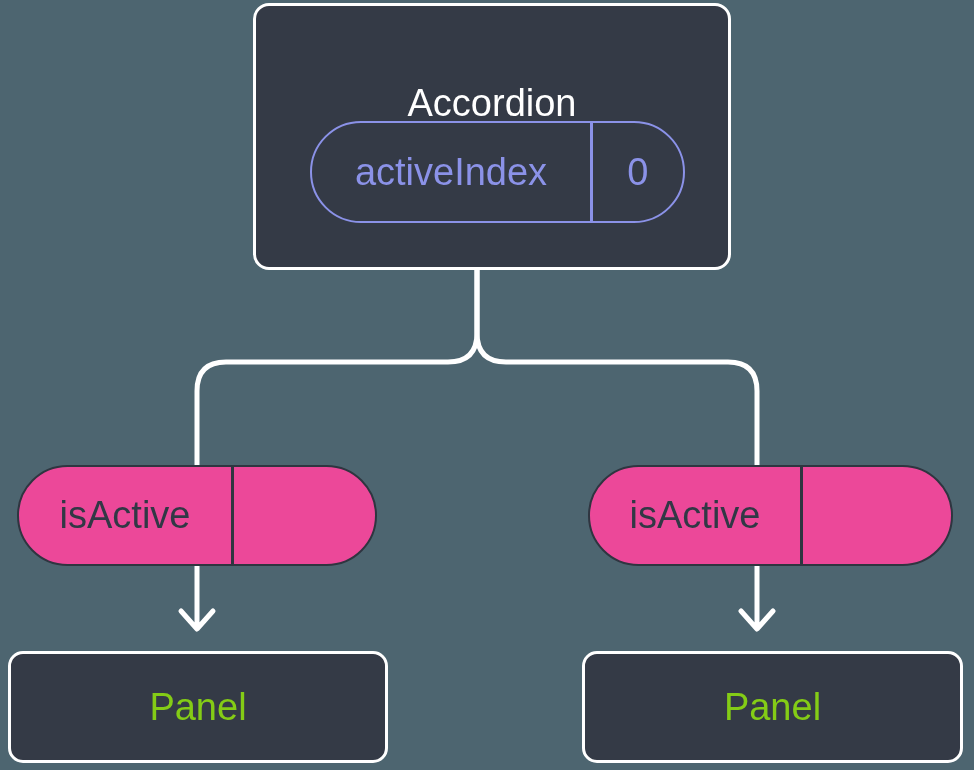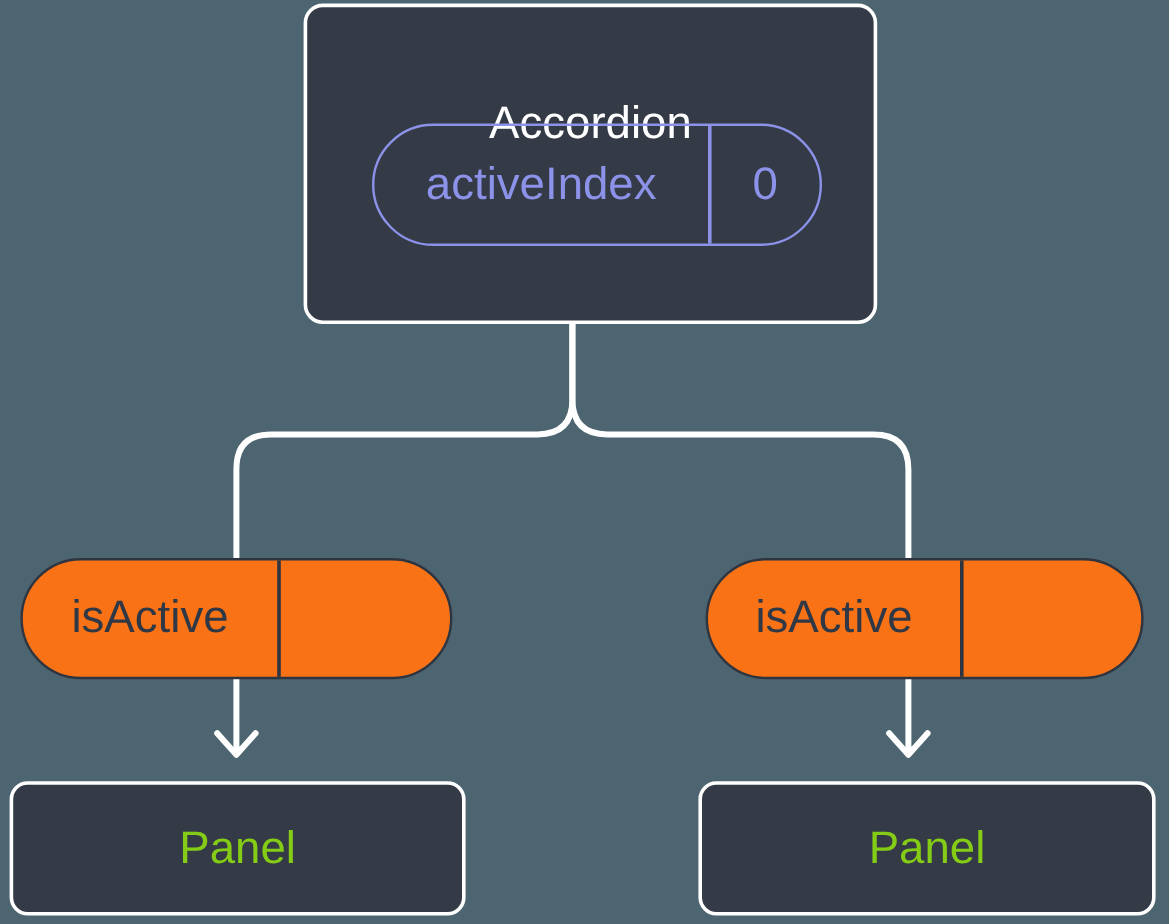--- a/index.html
+++ b/index.html
@@ -54,21 +54,21 @@
   .pill-outlined {
     left: 307px; top: 118px;
     width: 375px; height: 102px;
     border: 2.5px solid #8b92e8;
     border-radius: 51px;
     color: #8b92e8;
   }
   .pill-filled {
     top: 465px;
     height: 101px;
-    background: #f97316;
+    background: #ec4899;
     border: 2.5px solid #2f3540;
     border-radius: 51px;
     color: #313845;
   }
   .pill-left  { left: 17px;  width: 360px; }
   .pill-right { left: 588px; width: 365px; }
   .pill-name, .pill-value {
     display: flex;
     align-items: center;
     justify-content: center;
@@ -104,21 +104,21 @@
 
   <svg class="connectors" viewBox="0 0 974 770" fill="none">
     <path d="M 477 268 L 477 333 Q 477 362 448 362 L 226 362 Q 197 362 197 391 L 197 465" stroke="#ffffff" stroke-width="5" stroke-linecap="round" stroke-linejoin="round"></path>
     <path d="M 477 268 L 477 333 Q 477 362 506 362 L 728 362 Q 757 362 757 391 L 757 465" stroke="#ffffff" stroke-width="5" stroke-linecap="round" stroke-linejoin="round"></path>
     <path d="M 197 566 L 197 628 M 181 611 L 197 629 L 213 611" stroke="#ffffff" stroke-width="5" stroke-linecap="round" stroke-linejoin="round"></path>
     <path d="M 757 566 L 757 628 M 741 611 L 757 629 L 773 611" stroke="#ffffff" stroke-width="5" stroke-linecap="round" stroke-linejoin="round"></path>
   </svg>
 
   <div class="node node-root">
     <div class="node-title">Accordion</div>
-    <div class="pill pill-outlined" style="left:54px; top:97px;">
+    <div class="pill pill-outlined" style="left:54px; top:115px;">
       <div class="pill-name">activeIndex</div>
       <div class="pill-divider"></div>
       <div class="pill-value">0</div>
     </div>
   </div>
 
   <div class="pill pill-filled pill-left">
     <div class="pill-name">isActive</div>
     <div class="pill-divider"></div>
   </div>

